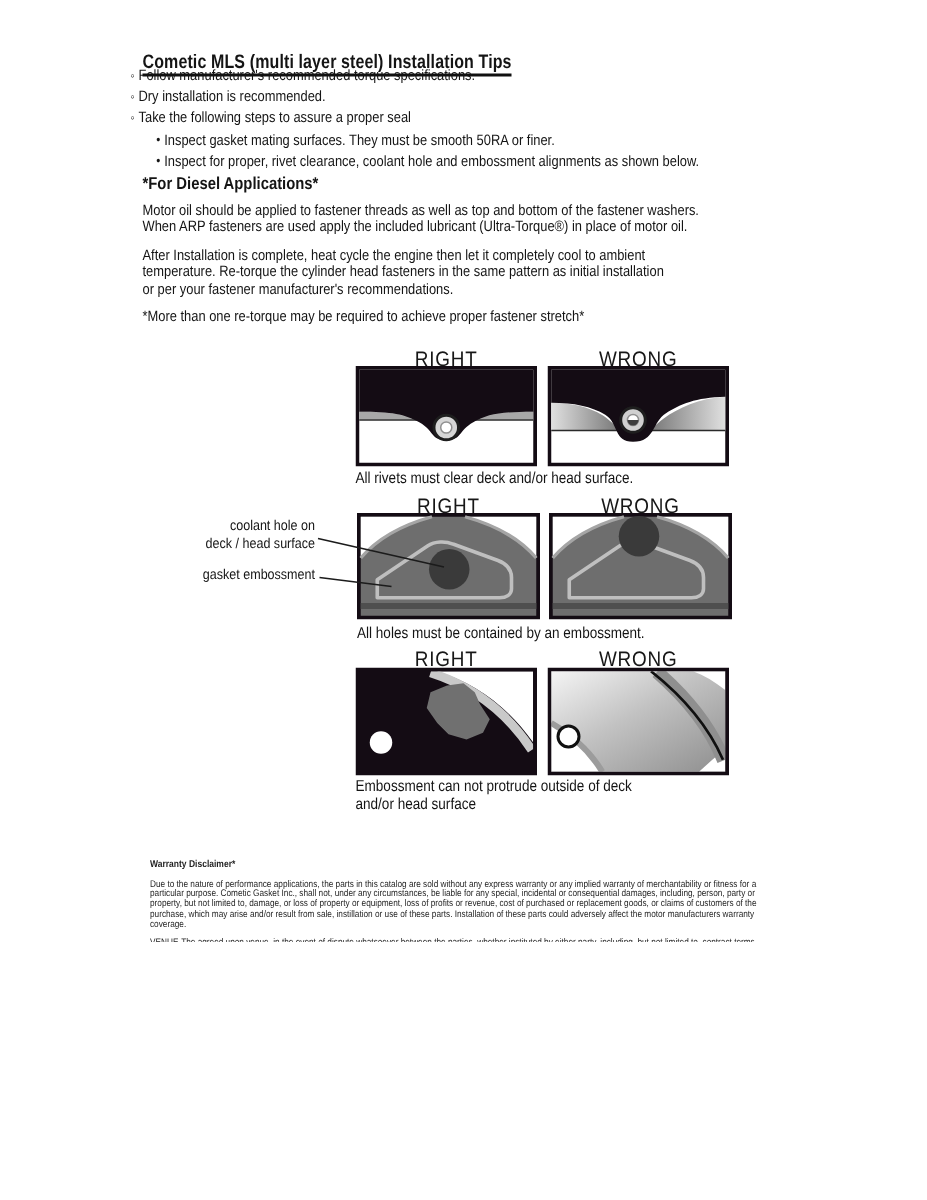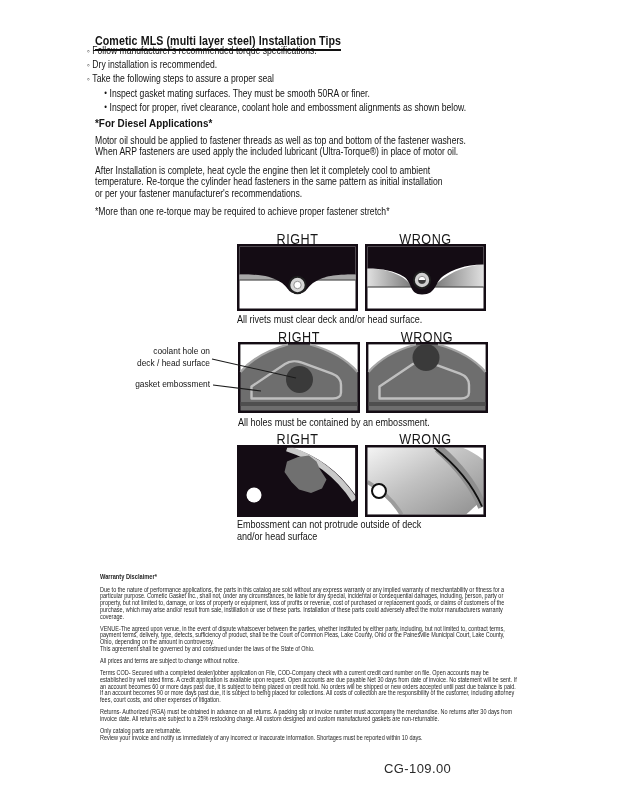--- a/index.html
+++ b/index.html
@@ -1,16 +1,16 @@
 <!DOCTYPE html>
 <html><head>
 <meta charset="utf-8">
 <style>
   html,body{margin:0;padding:0;background:#ffffff;}
-  .page{position:relative;width:618px;height:800px;background:#ffffff;overflow:hidden;
+  .page{position:relative;width:618px;height:628px;background:#ffffff;overflow:hidden;
         font-family:"Liberation Sans",sans-serif;color:#141414;}
   .abs{position:absolute;}
   
   .cond{transform:scaleX(0.86);transform-origin:0 0;}
   .title{left:95px;top:24px;font-size:13px;font-weight:700;white-space:nowrap;
          display:inline-block;border-bottom:2px solid #101010;padding-bottom:1.5px;
          transform:scaleX(0.82);transform-origin:0 0;letter-spacing:0.1px;}
   .bullets{left:87px;top:44px;width:560px;font-size:10px;line-height:13.7px;}
   .b-row{white-space:nowrap;}
   .b-row.sub{padding-left:20px;}

